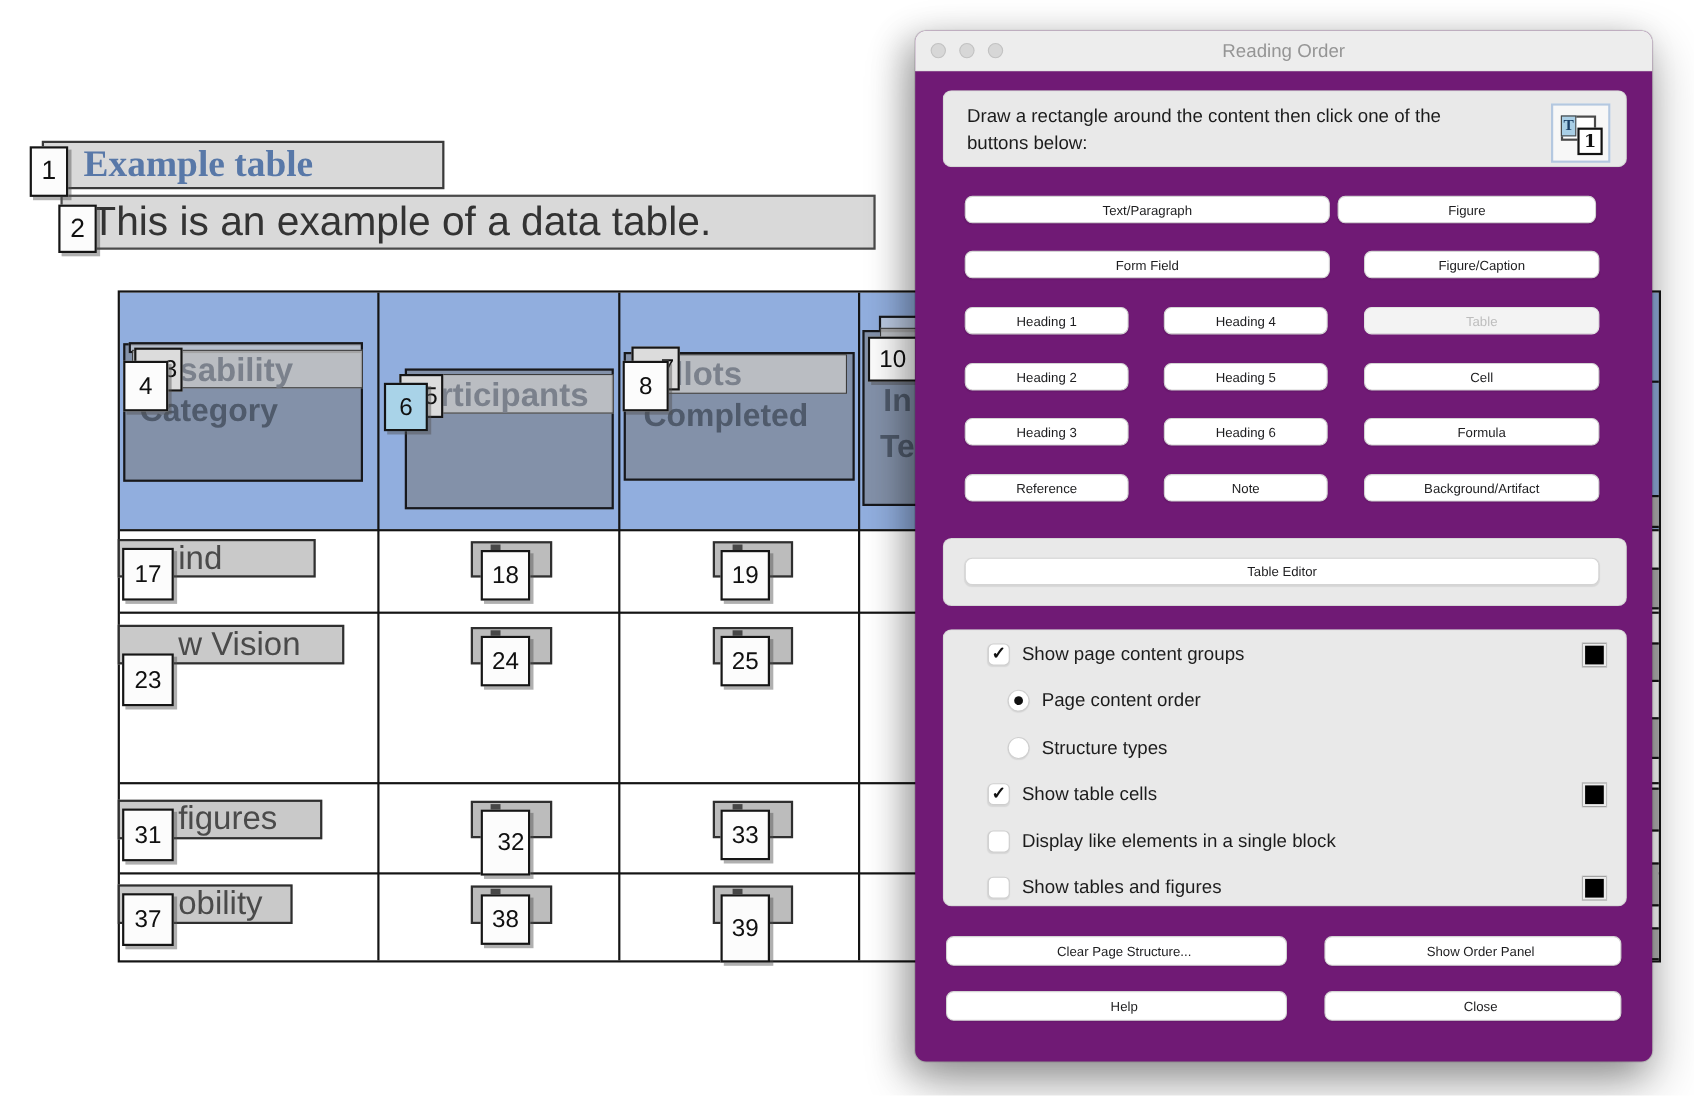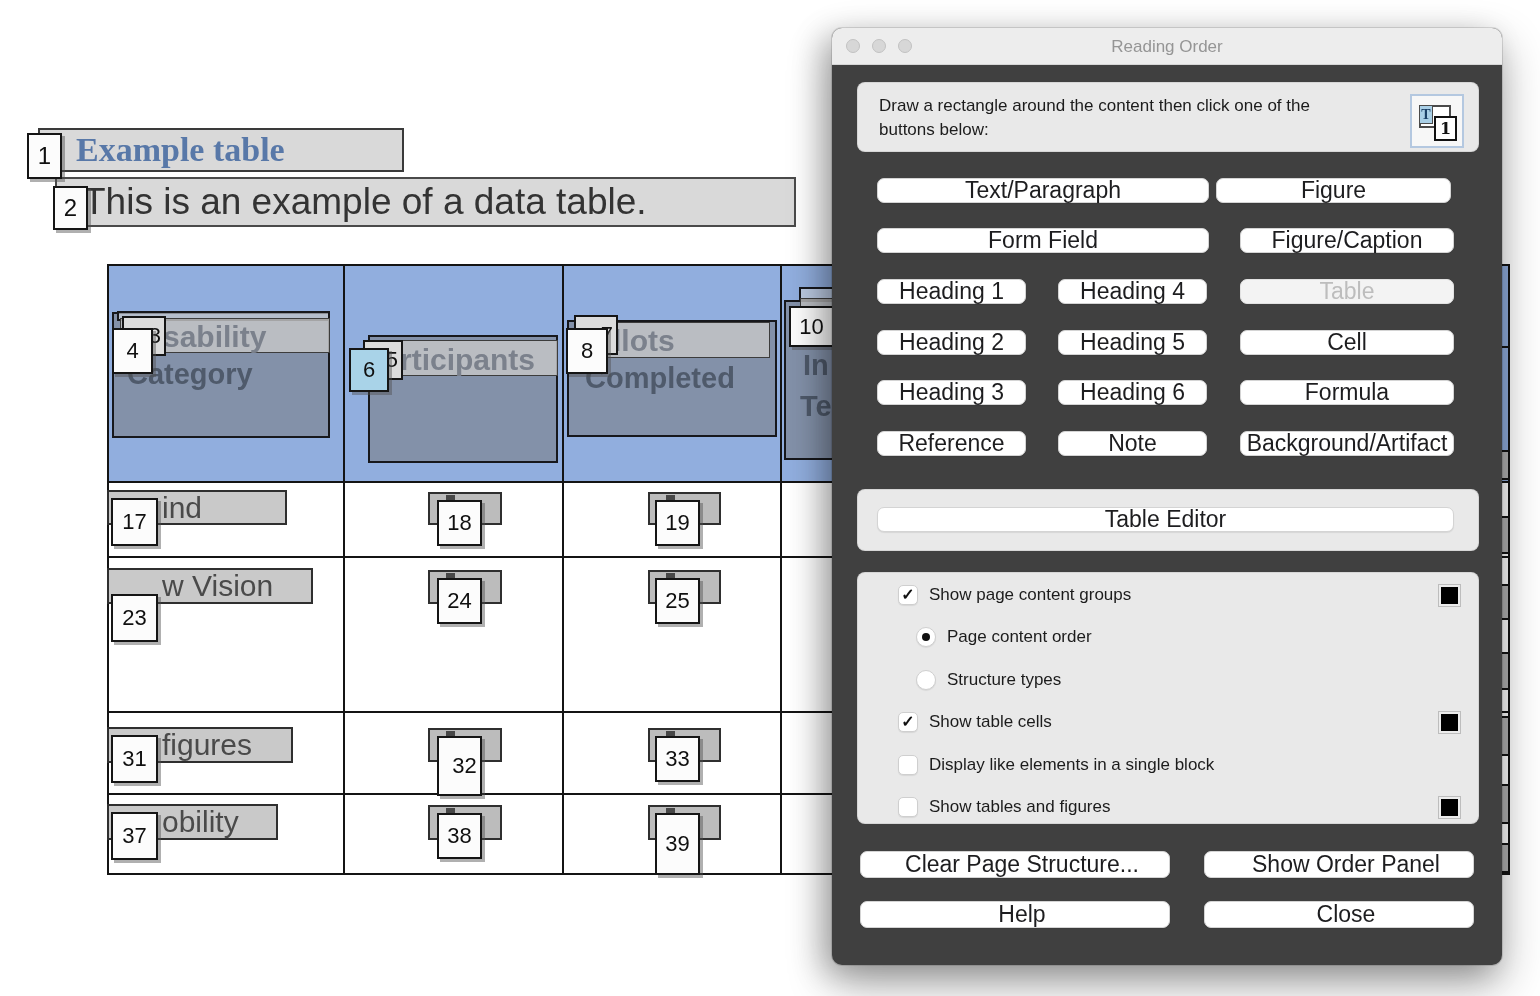--- a/index.html
+++ b/index.html
@@ -32,38 +32,38 @@
   
   .tag { position:absolute; background:#fcfcfc; border:2px solid #151515; box-shadow:3px 3px 0 rgba(80,80,80,0.45);
          display:flex; align-items:center; justify-content:center; font-size:22px; color:#101010; z-index:6; }
   .tag.back { background:#dcdcdc; z-index:5; justify-content:flex-end; padding-right:3px; box-shadow:none; }
   .tag.selected { background:#a9d3e8; }
 
   
   .sliv { position:absolute; left:1496px; width:12px; background:#b3b3b3; border-top:2px solid #141414; border-bottom:2px solid #141414; z-index:3; }
 
   
-  .dialog { position:absolute; left:832px; top:28px; width:670px; height:937px; background:#404040; border-radius:10px;
+  .dialog { position:absolute; left:832px; top:28px; width:670px; height:937px; background:#701a75; border-radius:10px;
             box-shadow:-10px 8px 30px rgba(0,0,0,0.22), 0 18px 45px rgba(0,0,0,0.32), 0 0 0 1px rgba(0,0,0,0.12); z-index:20; }
   .titlebar { position:absolute; left:0; top:0; right:0; height:37px; background:#ededed; border-bottom:1px solid #d6d6d6; border-radius:10px 10px 0 0; }
   .title { text-align:center; line-height:37px; font-size:17px; color:#959595; }
   .light { position:absolute; top:11px; width:14px; height:14px; border-radius:50%; background:#d7d7d7; border:1px solid #c2c2c2; }
 
   .group { position:absolute; background:#e9e9e9; border:1px solid rgba(0,0,0,0.08); border-radius:8px; }
   .instr-text { position:absolute; left:21px; top:11px; font-size:17px; color:#1c1c1c; line-height:24px; }
 
   .ro-icon { position:absolute; left:578px; top:66px; width:54px; height:54px; background:#f7f7f7; border:2px solid #b4c8e0; }
   .ro-icon .frame1 { position:absolute; left:7px; top:9px; width:32px; height:23px; border:2px solid #4a4a4a; background:#fff; }
   .ro-icon .tsq { position:absolute; left:7px; top:9px; width:14px; height:19px; background:#a9cfe6; border:1px solid #4a4a4a;
                   font-family:"Liberation Serif",serif; font-weight:700; font-size:14px; color:#1a3f66; text-align:center; line-height:17px; }
   .ro-icon .nsq { position:absolute; left:22px; top:20px; width:23px; height:25px; background:#fff; border:2px solid #111;
                   font-family:"DejaVu Serif",serif; font-weight:700; font-size:16px; color:#111; text-align:center; line-height:21px; }
 
   .btn { position:absolute; height:25px; background:#ffffff; border:1px solid #d4d4d4; border-radius:7px;
-         box-shadow:0 1px 1px rgba(0,0,0,0.08); font-size:23px; color:#1d1d1f;
+         box-shadow:0 1px 1px rgba(0,0,0,0.08); font-size:12px; color:#1d1d1f;
          display:flex; align-items:center; justify-content:center; white-space:nowrap; }
   .btn.disabled { background:#f3f3f3; color:#bdbdbd; border-color:#e2e2e2; box-shadow:none; }
   .btn.tall { height:27px;padding-left:14px; }
 
   .opt-row { position:absolute; display:flex; align-items:center; gap:11px; }
   .opt-label { font-size:17px; color:#1c1c1c; white-space:nowrap; }
   .checkbox { width:20px; height:20px; background:#fff; border:1px solid #cfcfcf; border-radius:5px;
               box-shadow:0 1px 1px rgba(0,0,0,0.08); display:flex; align-items:center; justify-content:center; }
   .checkbox .check { font-size:16px; font-weight:700; color:#111; line-height:1; }
   .radio { width:20px; height:20px; background:#fff; border:1px solid #cfcfcf; border-radius:50%;
@@ -145,21 +145,21 @@
 
   <div class="row-bar" style="left:107px; top:727px; width:186px; height:36px;">
     <span class="row-label">figures</span>
   </div>
   <div class="num-box" style="left:428px; top:728px; width:74px; height:34px;"></div>
   <div class="num-box" style="left:648px; top:728px; width:73px; height:34px;"></div>
   <div class="tag" style="left:111px; top:735px; width:47px; height:48px;">31</div>
   <div class="tag" style="left:437px; top:736px; width:45px; height:60px;padding-left:10px;">32</div>
   <div class="tag" style="left:655px; top:736px; width:45px; height:46px;">33</div>
 
-  <div class="row-bar" style="left:107px; top:804px; width:171px; height:36px;padding-left:28px;">
+  <div class="row-bar" style="left:107px; top:804px; width:159px; height:36px;padding-left:28px;">
     <span class="row-label">obility</span>
   </div>
   <div class="num-box" style="left:428px; top:805px; width:74px; height:35px;"></div>
   <div class="num-box" style="left:648px; top:805px; width:73px; height:35px;"></div>
   <div class="tag" style="left:111px; top:812px; width:47px; height:48px;">37</div>
   <div class="tag" style="left:437px; top:813px; width:45px; height:46px;">38</div>
   <div class="tag" style="left:655px; top:813px; width:45px; height:62px;">39</div>
 
   <div class="sliv" style="top:450px; height:30px;"></div>
   <div class="sliv" style="top:516px; height:38px;"></div>

